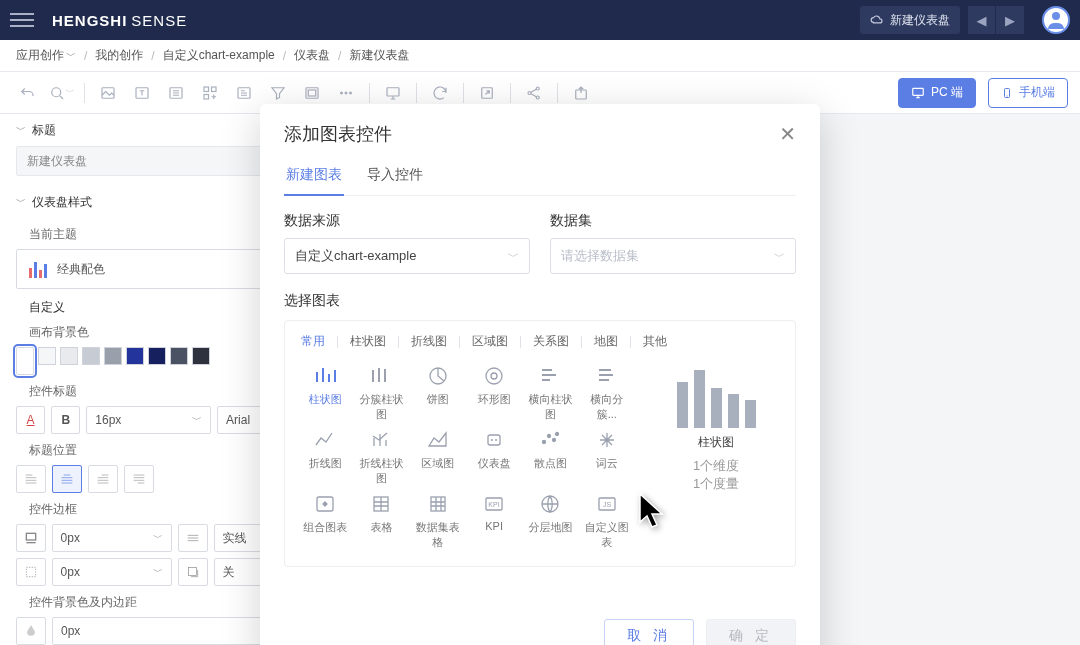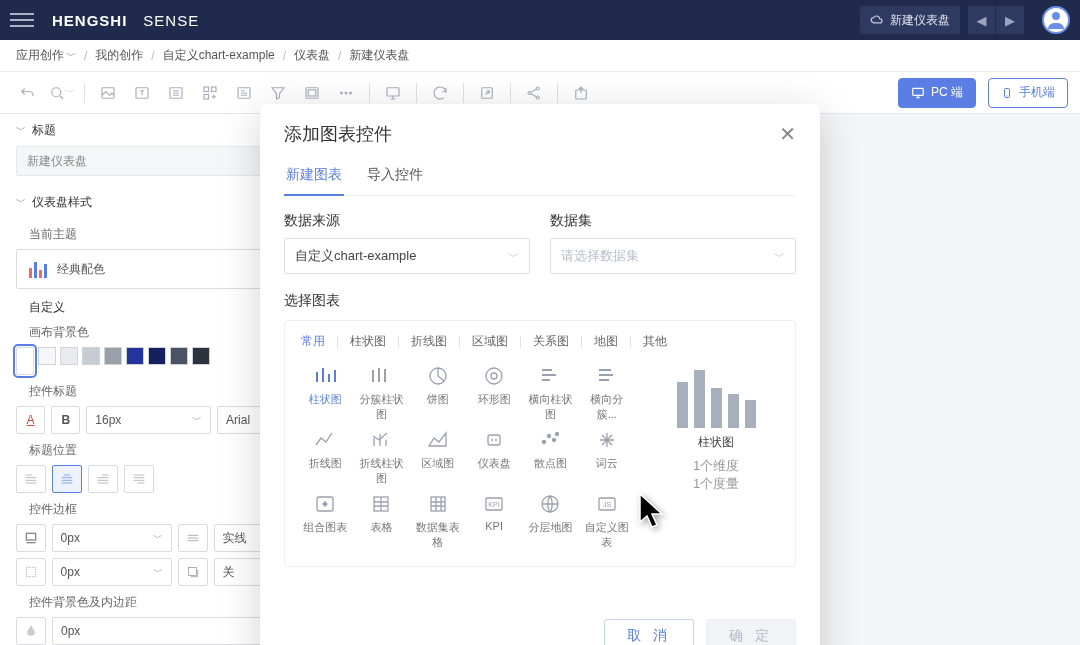--- a/index.html
+++ b/index.html
@@ -2,21 +2,21 @@
 <html><head>
 <meta charset="utf-8">
 <style>
 * { box-sizing: border-box; margin:0; padding:0; font-family: "Helvetica Neue", Arial, "PingFang SC", "Microsoft YaHei", sans-serif; }
 body { width:1080px; height:645px; overflow:hidden; background:#fff; font-size:13px; color:#333; position:relative;}
 
 .topbar{height:40px;background:#1f2a4d;display:flex;align-items:center;padding:0 10px;color:#fff;}
 .topbar .menu{width:24px;height:24px;display:flex;flex-direction:column;justify-content:center;gap:4px;cursor:pointer;}
 .topbar .menu span{height:2px;background:#aab1c7;display:block;}
 .topbar .brand{margin-left:18px;font-weight:700;letter-spacing:1px;font-size:15px;}
-.topbar .brand .light{font-weight:300;margin-left:16px;}
+.topbar .brand .light{font-weight:300;margin-left:4px;}
 .topbar .spacer{flex:1;}
 .topbtn{background:#2e3a60;height:28px;display:flex;align-items:center;padding:0 10px;border-radius:3px;font-size:12px;color:#dfe3ef;gap:6px;}
 .nav-arrows{display:flex;margin-left:8px;}
 .nav-arrows div{width:28px;height:28px;background:#2e3a60;display:flex;align-items:center;justify-content:center;color:#9aa3bf;}
 .nav-arrows div:first-child{border-right:1px solid #1f2a4d;}
 .avatar{width:28px;height:28px;border-radius:50%;border:2px solid #6b8fe8;margin-left:18px;background:#fff;position:relative;}
 .avatar::before,.avatar::after{content:"";position:absolute;background:#6b8fe8;}
 .avatar::before{width:8px;height:8px;border-radius:50%;top:4px;left:8px;}
 .avatar::after{width:16px;height:6px;border-radius:6px 6px 0 0;bottom:3px;left:4px;}
 

